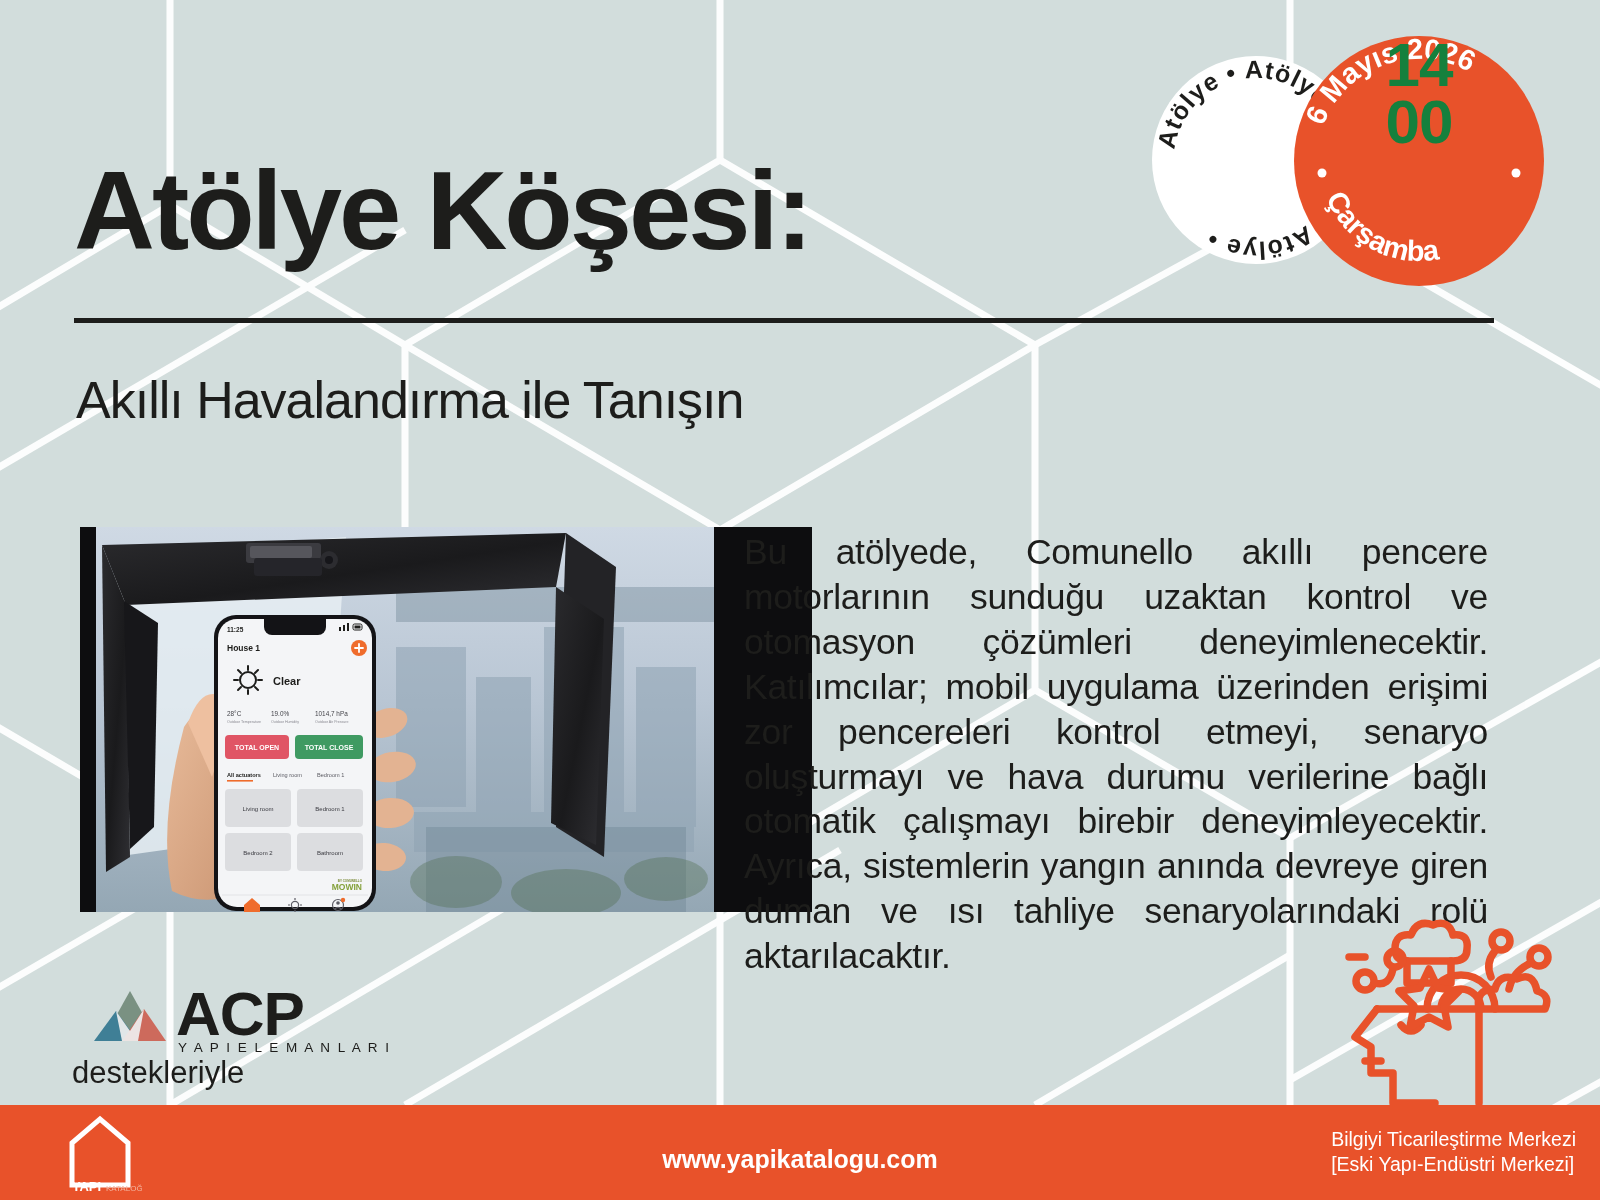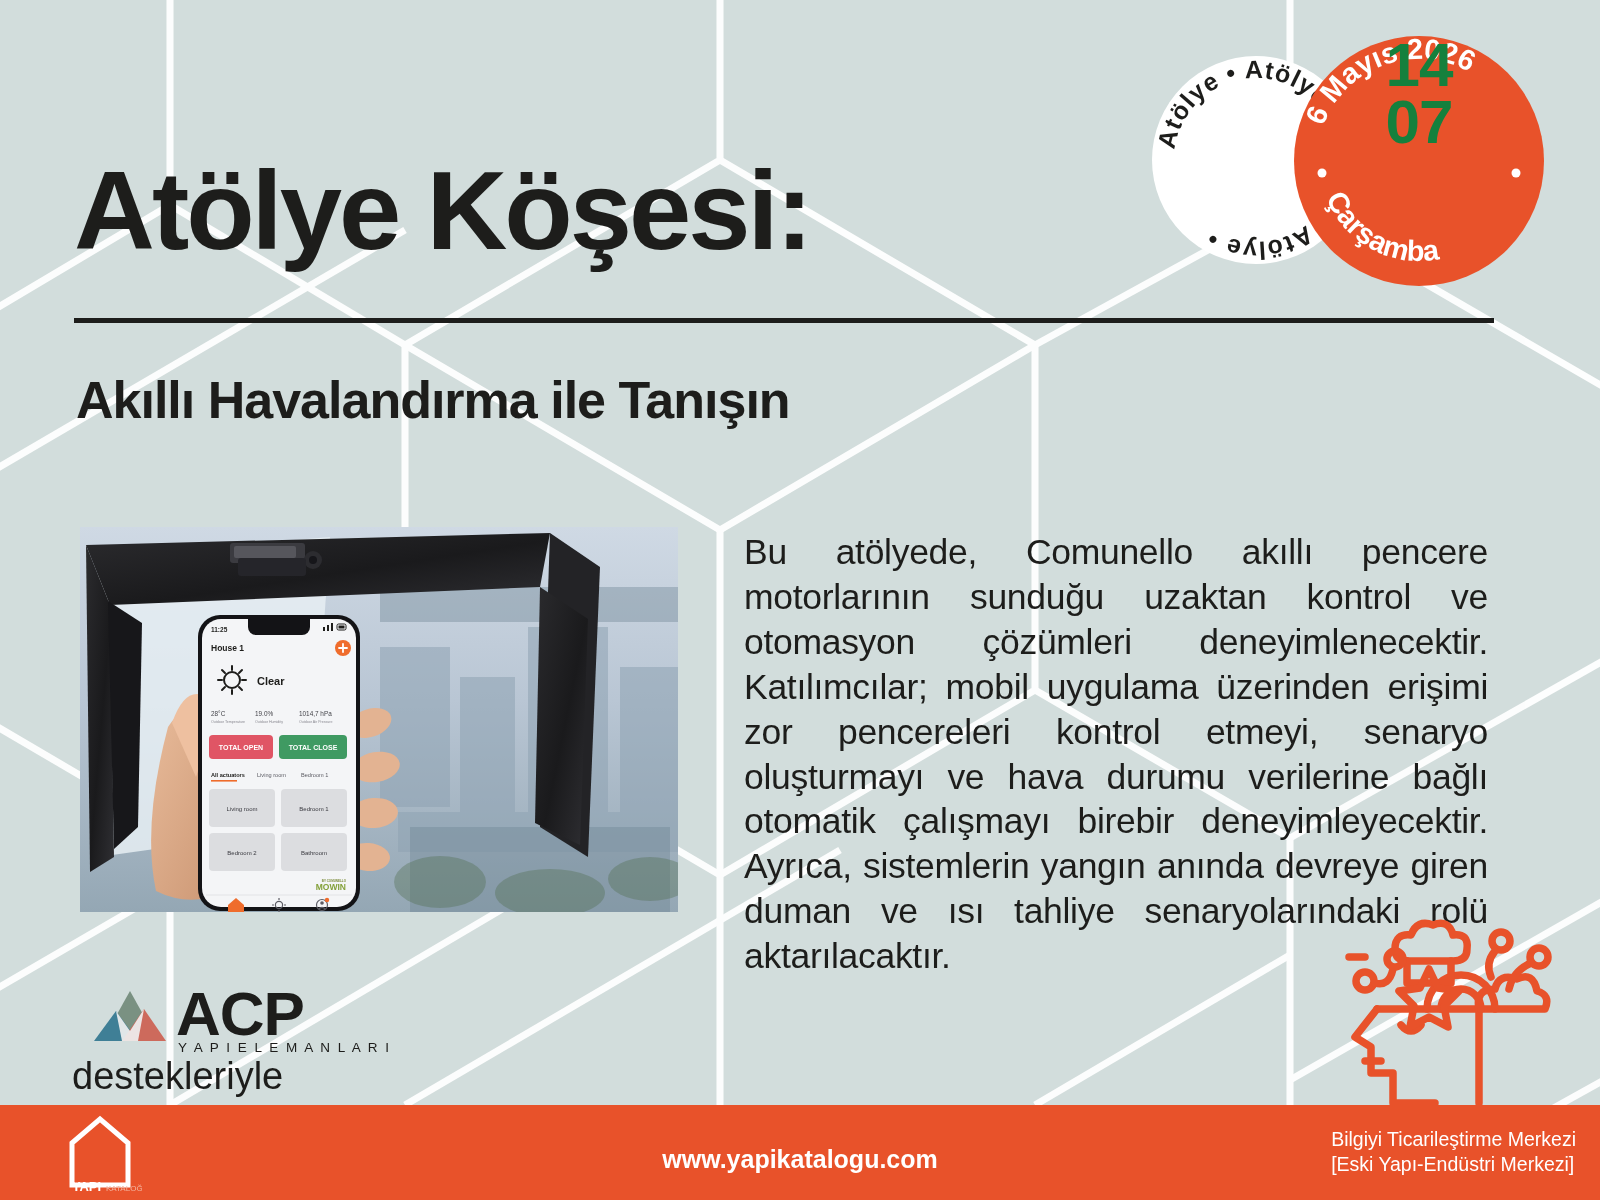--- a/index.html
+++ b/index.html
@@ -36,21 +36,21 @@
     position: absolute;
     left: 74px; top: 318px;
     width: 1420px; height: 5px;
     background: #1d1d1b;
     z-index: 5;
   }
   .title-sub {
     position: absolute;
     left: 76px; top: 370px;
     font-size: 52px;
-    font-weight: bold;
+    font-weight: normal;
     letter-spacing: -1px;
     color: #1d1d1b;
     z-index: 5;
     white-space: nowrap;
   }
   .presenters {
     position: absolute;
     left: 77px; top: 458px;
     font-size: 34px;
     font-weight: normal;
@@ -91,24 +91,25 @@
     font-weight: bold;
     font-size: 62px;
     line-height: 0.92;
     letter-spacing: -1px;
   }
   .badge svg { position: absolute; left: 0; top: 0; overflow: visible; }
   
   .photo {
     position: absolute;
     left: 80px; top: 527px;
-    width: 598px; height: 385px;
+    width: 732px; height: 385px;
     z-index: 5;
     overflow: hidden;
     background: #0d0d0f;
+    padding-left: 16px;
   }
   .photo svg { display:block; }
   
   .body-copy {
     position: absolute;
     left: 744px; top: 530px;
     width: 744px;
     font-size: 35.5px;
     line-height: 1.265;
     color: #1d1d1b;
@@ -119,21 +120,21 @@
   }
   
   .acp-block {
     position: absolute;
     left: 92px; top: 975px;
     z-index: 5;
   }
   .acp-support {
     position: absolute;
     left: 72px; top: 1055px;
-    font-size: 38px;
+    font-size: 31px;
     color: #1d1d1b;
     z-index: 5;
   }
   
   .head-illo {
     position: absolute;
     right: 36px; bottom: 92px;
     z-index: 5;
   }
   
@@ -225,21 +226,21 @@
         <textPath href="#datePath" startOffset="11%">6 Mayıs 2026</textPath>
       </text>
       <text font-family="Liberation Sans, sans-serif" font-size="29" font-weight="bold" fill="#ffffff">
         <textPath href="#dayPath" startOffset="12%">Çarşamba</textPath>
       </text>
       <circle cx="170" cy="143" r="4.5" fill="#ffffff"></circle>
       <circle cx="364" cy="143" r="4.5" fill="#ffffff"></circle>
     </svg>
     <div class="badge-time">
       <span>14</span>
-      <span>07</span>
+      <span>00</span>
     </div>
   </div>
 
   <div class="photo">
     <svg width="618" height="385" viewBox="0 0 618 385">
       <defs>
         <linearGradient id="cityG" x1="0" y1="0" x2="0" y2="1">
           <stop offset="0%" stop-color="#cfd9e4"></stop>
           <stop offset="45%" stop-color="#b9c6d4"></stop>
           <stop offset="100%" stop-color="#94a7b4"></stop>

